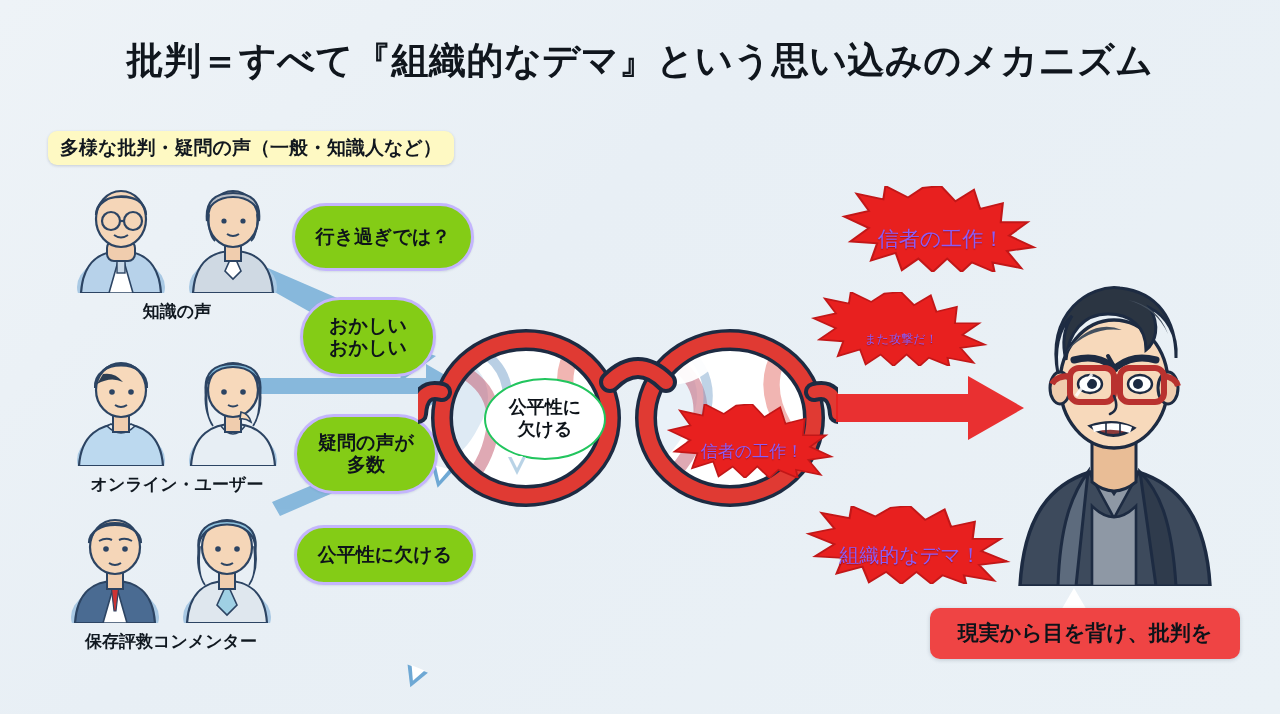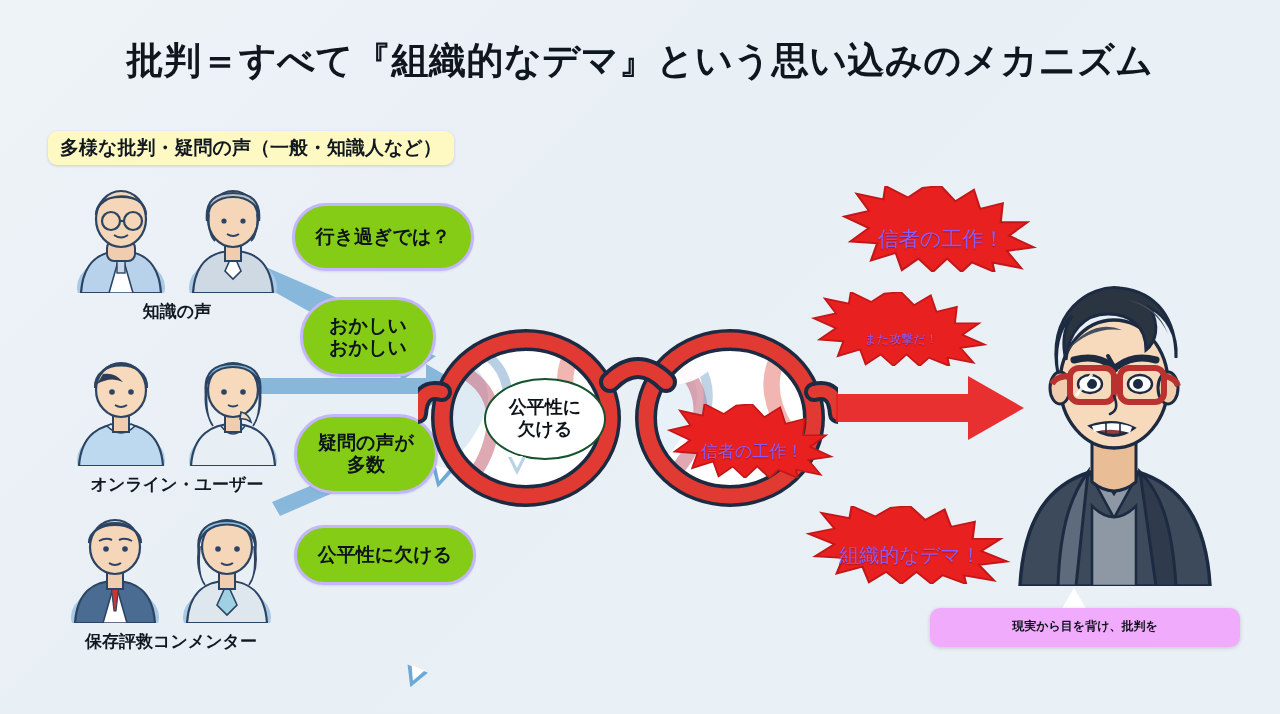--- a/index.html
+++ b/index.html
@@ -68,21 +68,21 @@
   #bub-0 .bubble-tail{top:262px;left:134px;transform:rotate(14deg);}
   #bub-1{top:297px;left:300px;width:130px;height:74px;}
   #bub-1 .bubble-tail{top:368px;left:100px;transform:rotate(22deg);}
   #bub-2{top:414px;left:294px;width:138px;height:74px;}
   #bub-3{top:525px;left:294px;width:176px;height:54px;}
 
   
   #glasses{top:318px;left:418px;width:420px;height:210px;}
 
   .lens-label{
-    position:absolute;background:#fff;border:2px solid #14532d;border-radius:50%;
+    position:absolute;background:#fff;border:2px solid #22c55e;border-radius:50%;
     display:flex;flex-direction:column;align-items:center;justify-content:center;
     font-size:18px;font-weight:bold;color:#0d1319;line-height:1.2;text-align:center;
   }
   #lens-label-left{top:378px;left:484px;width:118px;height:78px;}
   #lens-label-left .tail{
     position:absolute;bottom:-17px;left:22px;width:0;height:0;
     border-left:9px solid transparent;border-right:9px solid transparent;
     border-top:18px solid #b9d3e6;
   }
   #lens-label-left .tail::after{
@@ -107,24 +107,24 @@
   #burst-2 .btxt{font-size:20px;}
   #burst-3{top:506px;left:802px;width:216px;height:78px;}
   #burst-3 .btxt{font-size:20px;}
 
   
   #character{top:256px;left:980px;width:268px;height:330px;}
 
   
   #bottom-note{
     top:608px;left:930px;width:290px;
-    background:#f0abfc;border-radius:10px;
+    background:#ef4444;border-radius:10px;
     box-shadow:0 1px 4px rgba(20,40,70,.2);
     padding:10px 10px 12px;
-    text-align:center;font-size:12px;font-weight:bold;color:#0d1319;line-height:1.4;
+    text-align:center;font-size:21px;font-weight:bold;color:#0d1319;line-height:1.4;
   }
   #bottom-note .ln{white-space:nowrap;}
   #note-pointer{
     top:588px;left:1060px;width:0;height:0;
     border-left:14px solid transparent;border-right:14px solid transparent;
     border-bottom:24px solid #ffffff;
   }
 </style>
 </head>
 <body>

